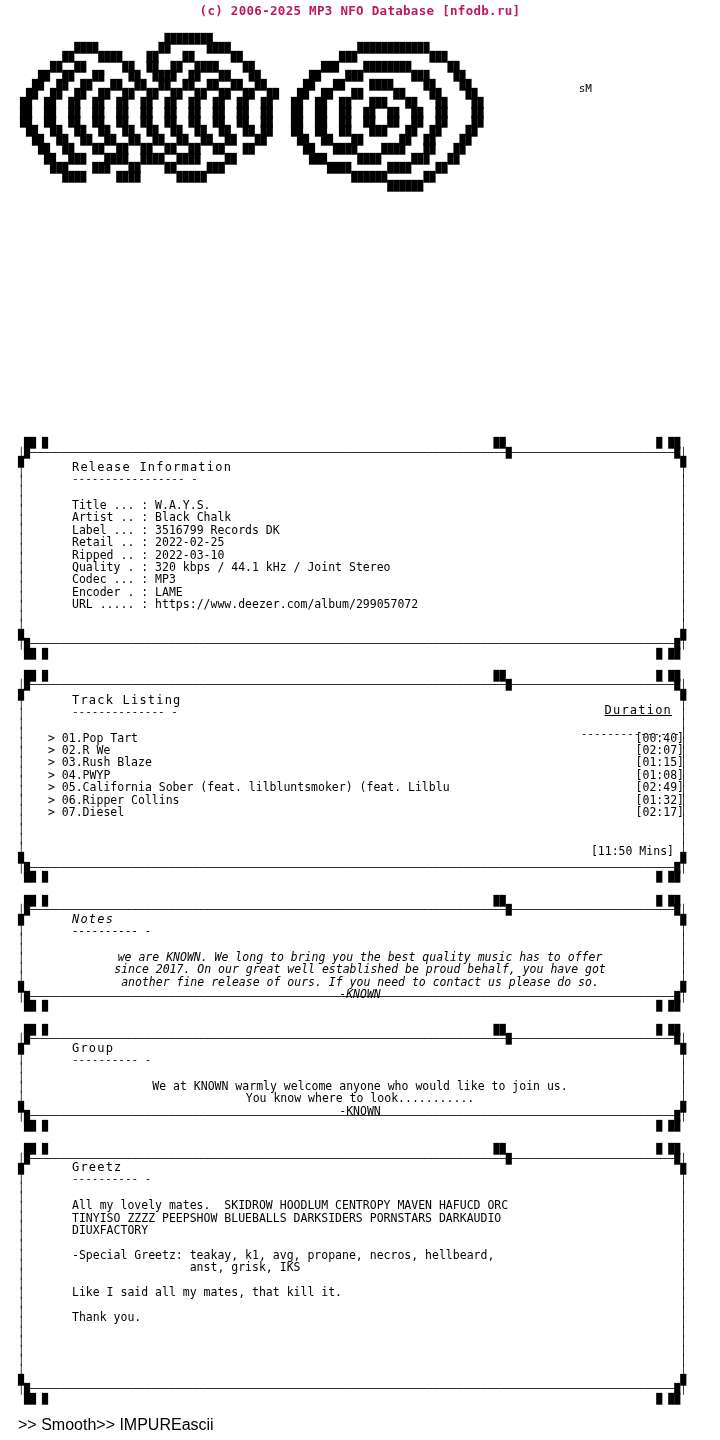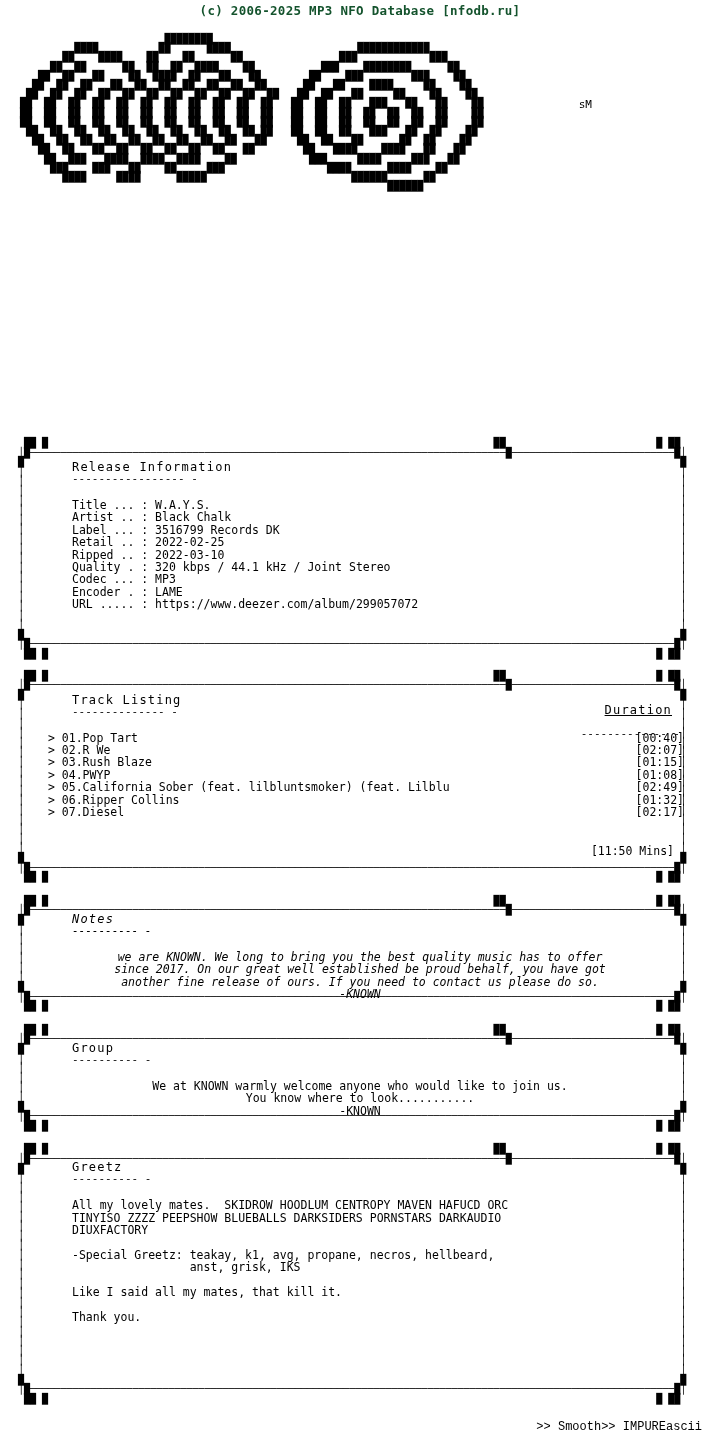--- a/index.html
+++ b/index.html
@@ -10,21 +10,21 @@
   body {
     width: 720px;
     height: 1440px;
     font-family: "DejaVu Sans Mono", monospace;
     color: #000000;
     position: relative;
     overflow: hidden;
   }
   .header {
     text-align: center;
-    color: #14532d;
+    color: #be185d;
     font-size: 12.5px;
     font-weight: bold;
     letter-spacing: 0.3px;
     padding-top: 3px;
     font-family: "DejaVu Sans Mono", monospace;
   }
   
   .logo-wrap {
     position: relative;
     width: 720px;
@@ -37,21 +37,21 @@
     font-family: "DejaVu Sans Mono", monospace;
     font-size: 10px;
     line-height: 9.2px;
     white-space: pre;
     letter-spacing: 0px;
     color: #000000;
   }
   .sm-mark {
     position: absolute;
     right: 128px;
-    top: 80px;
+    top: 64px;
     font-size: 11px;
     font-family: "DejaVu Sans Mono", monospace;
   }
   .frame {
     position: relative;
     white-space: pre;
     font-family: "DejaVu Sans Mono", monospace;
     font-size: 10px;
     line-height: 9.6px;
     color: #000;
@@ -78,25 +78,25 @@
     white-space: pre;
     font-size: 11.5px;
     line-height: 12.4px;
     text-align: center;
   }
   .footer {
     position: absolute;
     bottom: 6px;
     left: 0;
     right: 0;
-    font-size: 12px;
+    font-size: 16px;
     padding: 0 18px;
     display: flex;
-    justify-content: flex-end;
-    font-family: Liberation Mono, monospace;
+    justify-content: flex-start;
+    font-family: Liberation Sans, sans-serif;
   }
   .dur-head {
     position: absolute;
     right: 30px;
     top: 10px;
     font-size: 12px;
     letter-spacing: 1.2px;
     text-decoration: underline;
   }
   .dur-rule {

